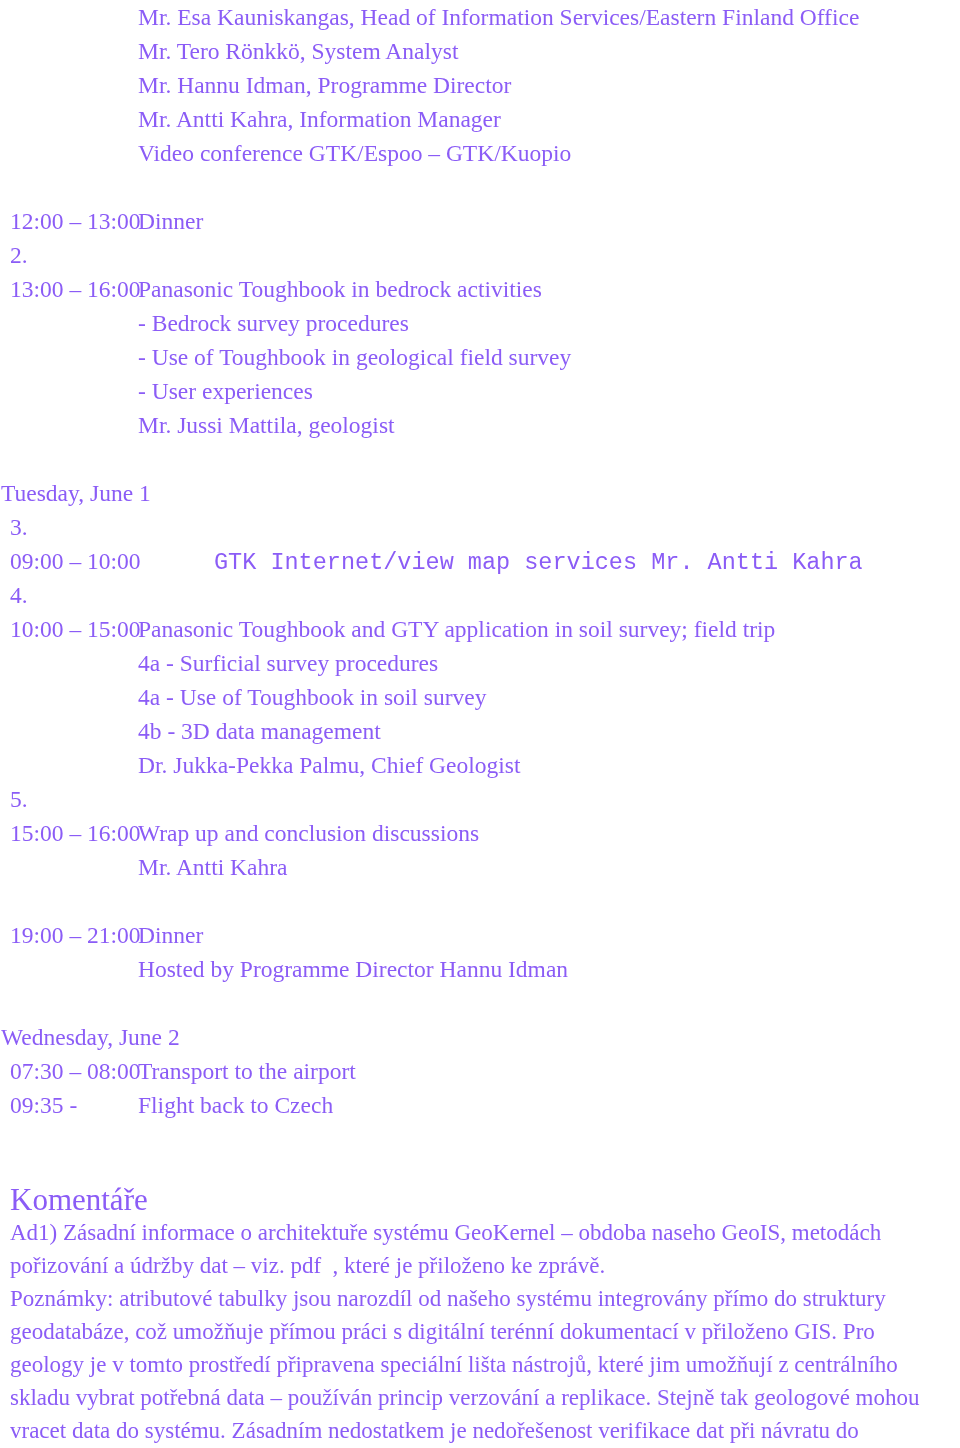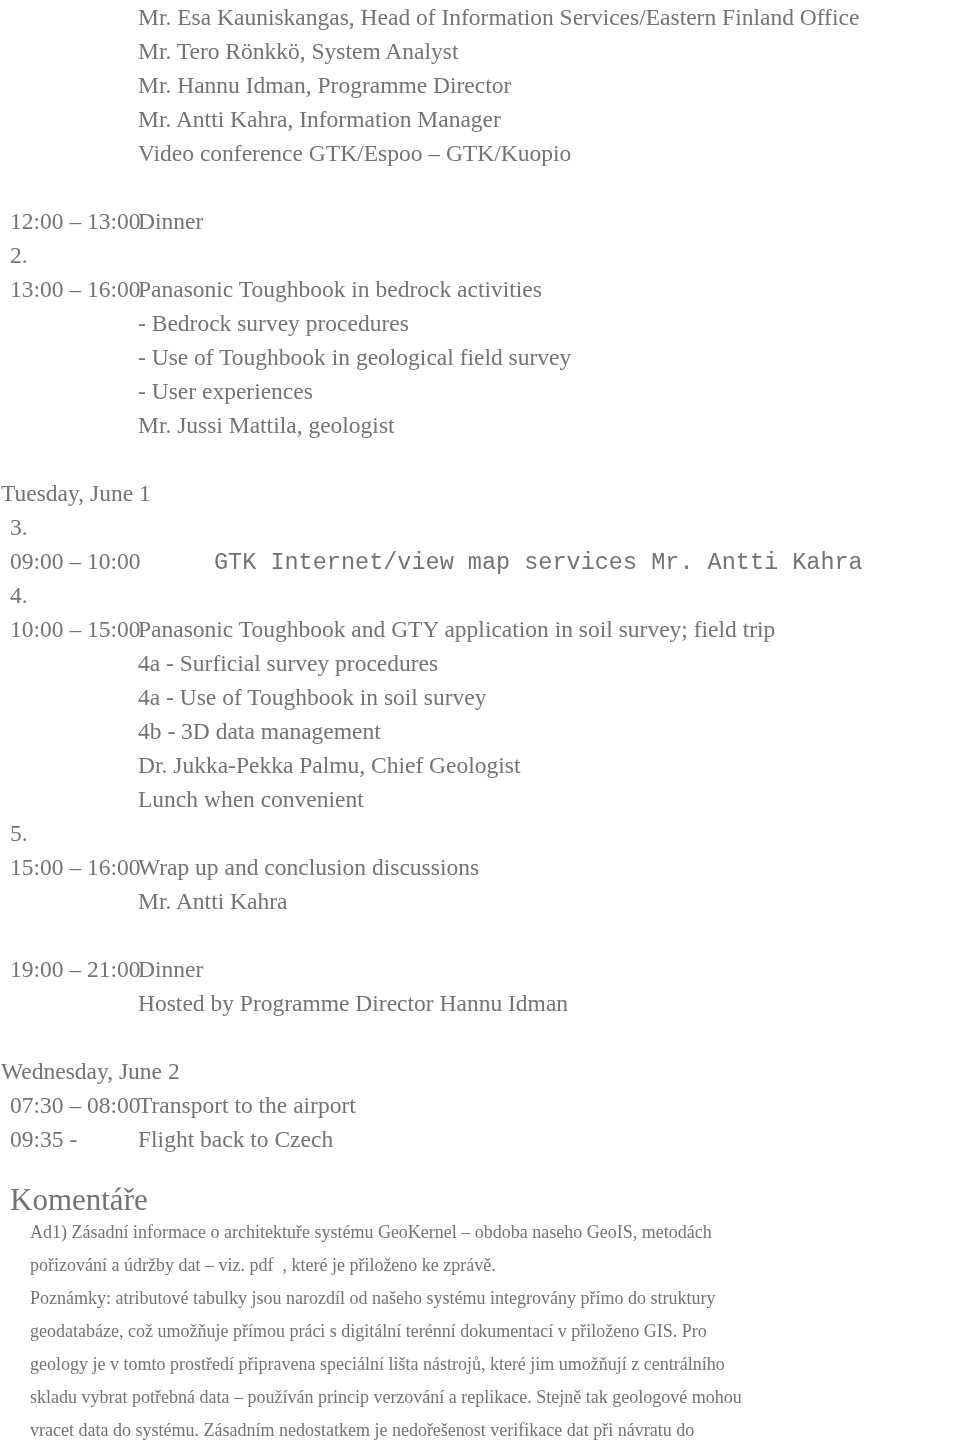--- a/index.html
+++ b/index.html
@@ -7,21 +7,21 @@
     padding: 0;
     background: #ffffff;
   }
   .page {
     position: relative;
     width: 960px;
     height: 1448px;
     background: #ffffff;
     overflow: hidden;
     font-family: "Liberation Serif", "DejaVu Serif", serif;
-    color: #737373;
+    color: #8b5cf6;
     -webkit-font-smoothing: antialiased;
   }
 
   
   .agenda {
     position: absolute;
     left: 0;
     top: 0;
     width: 960px;
   }
@@ -57,23 +57,22 @@
   
   .comments {
     position: absolute;
     left: 10px;
     top: 1183px;
     width: 940px;
   }
   .c-line {
     height: 33px;
     line-height: 33px;
-    font-size: 18px;
+    font-size: 23px;
     white-space: pre;
-    margin-left: 20px;
   }
   .c-head {
     height: 33px;
     line-height: 33px;
     font-size: 31px;
   }
 </style>
 </head>
 <body>
 
@@ -154,24 +153,20 @@
       <div class="time"></div>
       <div class="desc">4a - Use of Toughbook in soil survey</div>
     </div>
     <div class="row">
       <div class="time"></div>
       <div class="desc">4b - 3D data management</div>
     </div>
     <div class="row">
       <div class="time"></div>
       <div class="desc">Dr. Jukka-Pekka Palmu, Chief Geologist</div>
-    </div>
-    <div class="row">
-      <div class="time"></div>
-      <div class="desc">Lunch when convenient</div>
     </div>
 
     <div class="row plain">5.</div>
     <div class="row">
       <div class="time">15:00 – 16:00</div>
       <div class="desc">Wrap up and conclusion discussions</div>
     </div>
     <div class="row">
       <div class="time"></div>
       <div class="desc">Mr. Antti Kahra</div>

